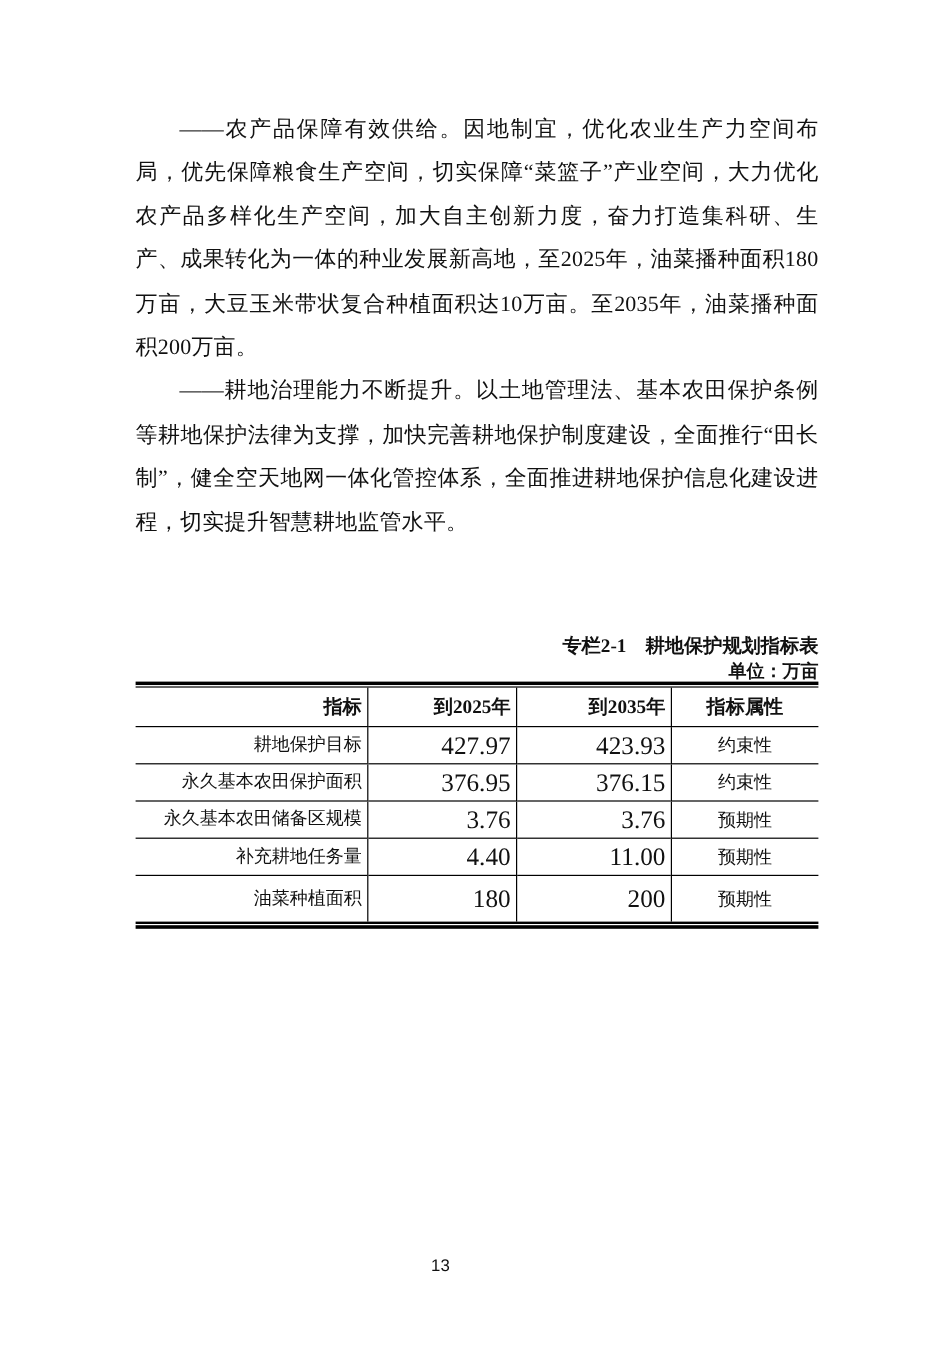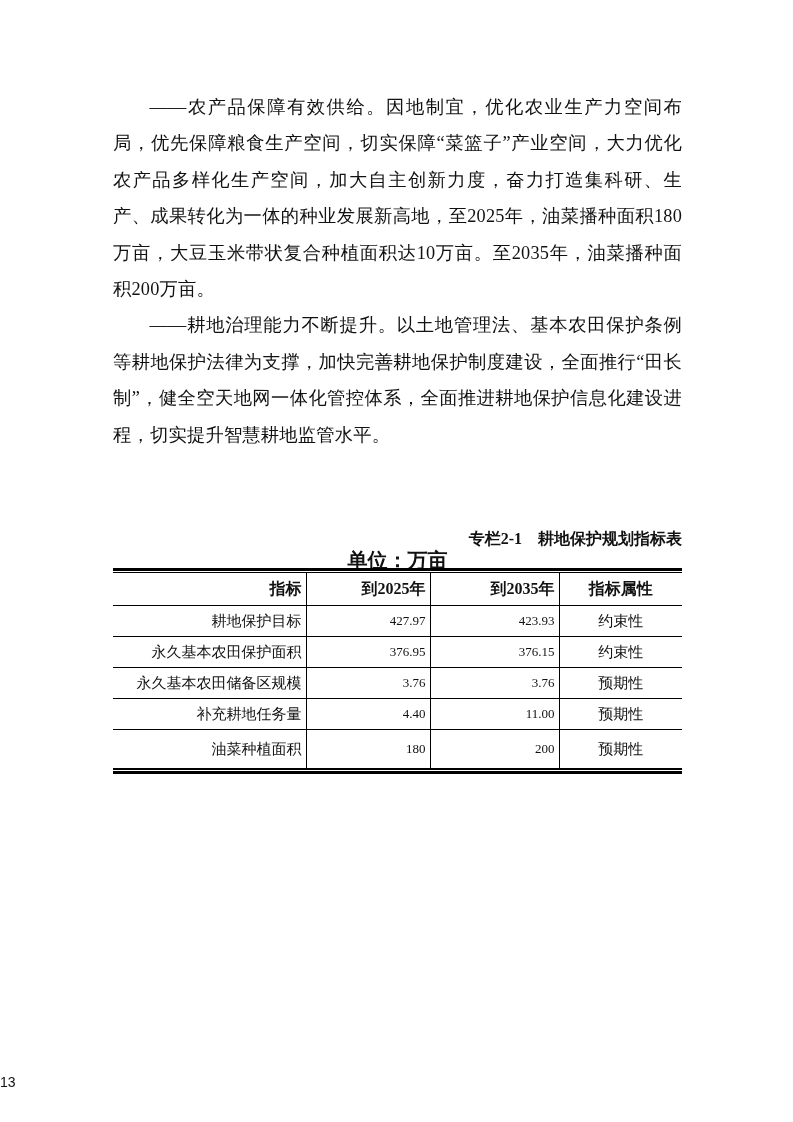--- a/index.html
+++ b/index.html
@@ -19,49 +19,49 @@
   }
   .content p.indent{text-indent:2em;}
   .content p b{font-weight:normal;}
   
   .tbl-caption{
     position:absolute;left:113px;top:530px;width:569px;
     text-align:right;font-size:16px;font-weight:bold;line-height:18px;
   }
   .unit-label{
     position:absolute;left:113px;top:552px;width:569px;
-    text-align:center;font-size:20px;font-weight:bold;line-height:16px;
+    text-align:right;font-size:15px;font-weight:bold;line-height:16px;
   }
   
   .tblwrap{position:absolute;left:113px;top:568px;width:569px;}
   .rule{width:100%;background:#000;}
   .r3{height:3px;} .r2{height:2px;} .r1{height:1px;}
   .g1{height:1px;background:#fff;}
   table{
     border-collapse:collapse;width:100%;table-layout:fixed;
   }
   col.c1{width:193px;} col.c2{width:124px;} col.c3{width:129px;} col.c4{width:123px;}
   th,td{
     padding:0 4px;text-align:center;vertical-align:middle;
     font-family:"Liberation Serif","DejaVu Serif",serif;
   }
   th{
     font-size:16px;font-weight:bold;height:32px;
     border-bottom:1px solid #000;
   }
   td{font-size:15px;height:30px;}
-  td.num{font-size:13px;}
+  td.num{font-size:21px;}
   td.label{white-space:pre-line;line-height:18px;margin-top:40px;}
   th:not(:last-child),td:not(:last-child){border-right:1px solid #000;text-align:right;}
   tbody tr:not(:first-child) td{border-top:1px solid #000;}
   tbody tr:last-child td{height:38px;}
   
   .pageno{
-    position:absolute;left:0;top:1046px;width:734px;
-    font-size:14px;font-family:"Liberation Sans","DejaVu Sans",sans-serif;margin-top:28px;
+    position:absolute;left:0;top:1046px;width:734px;text-align:center;
+    font-size:14px;font-family:"Liberation Sans","DejaVu Sans",sans-serif;
   }
 </style>
 </head>
 <body>
 
 <div class="content">
     <p class="indent"><b>——农产品保障有效供给。</b>因地制宜，优化农业生产力空间布局，优先保障粮食生产空间，切实保障“菜篮子”产业空间，大力优化农产品多样化生产空间，加大自主创新力度，奋力打造集科研、生产、成果转化为一体的种业发展新高地，至2025年，油菜播种面积180万亩，大豆玉米带状复合种植面积达10万亩。至2035年，油菜播种面积200万亩。</p>
     <p class="indent"><b>——耕地治理能力不断提升。</b>以土地管理法、基本农田保护条例等耕地保护法律为支撑，加快完善耕地保护制度建设，全面推行“田长制”，健全空天地网一体化管控体系，全面推进耕地保护信息化建设进程，切实提升智慧耕地监管水平。</p>
   </div>
 

